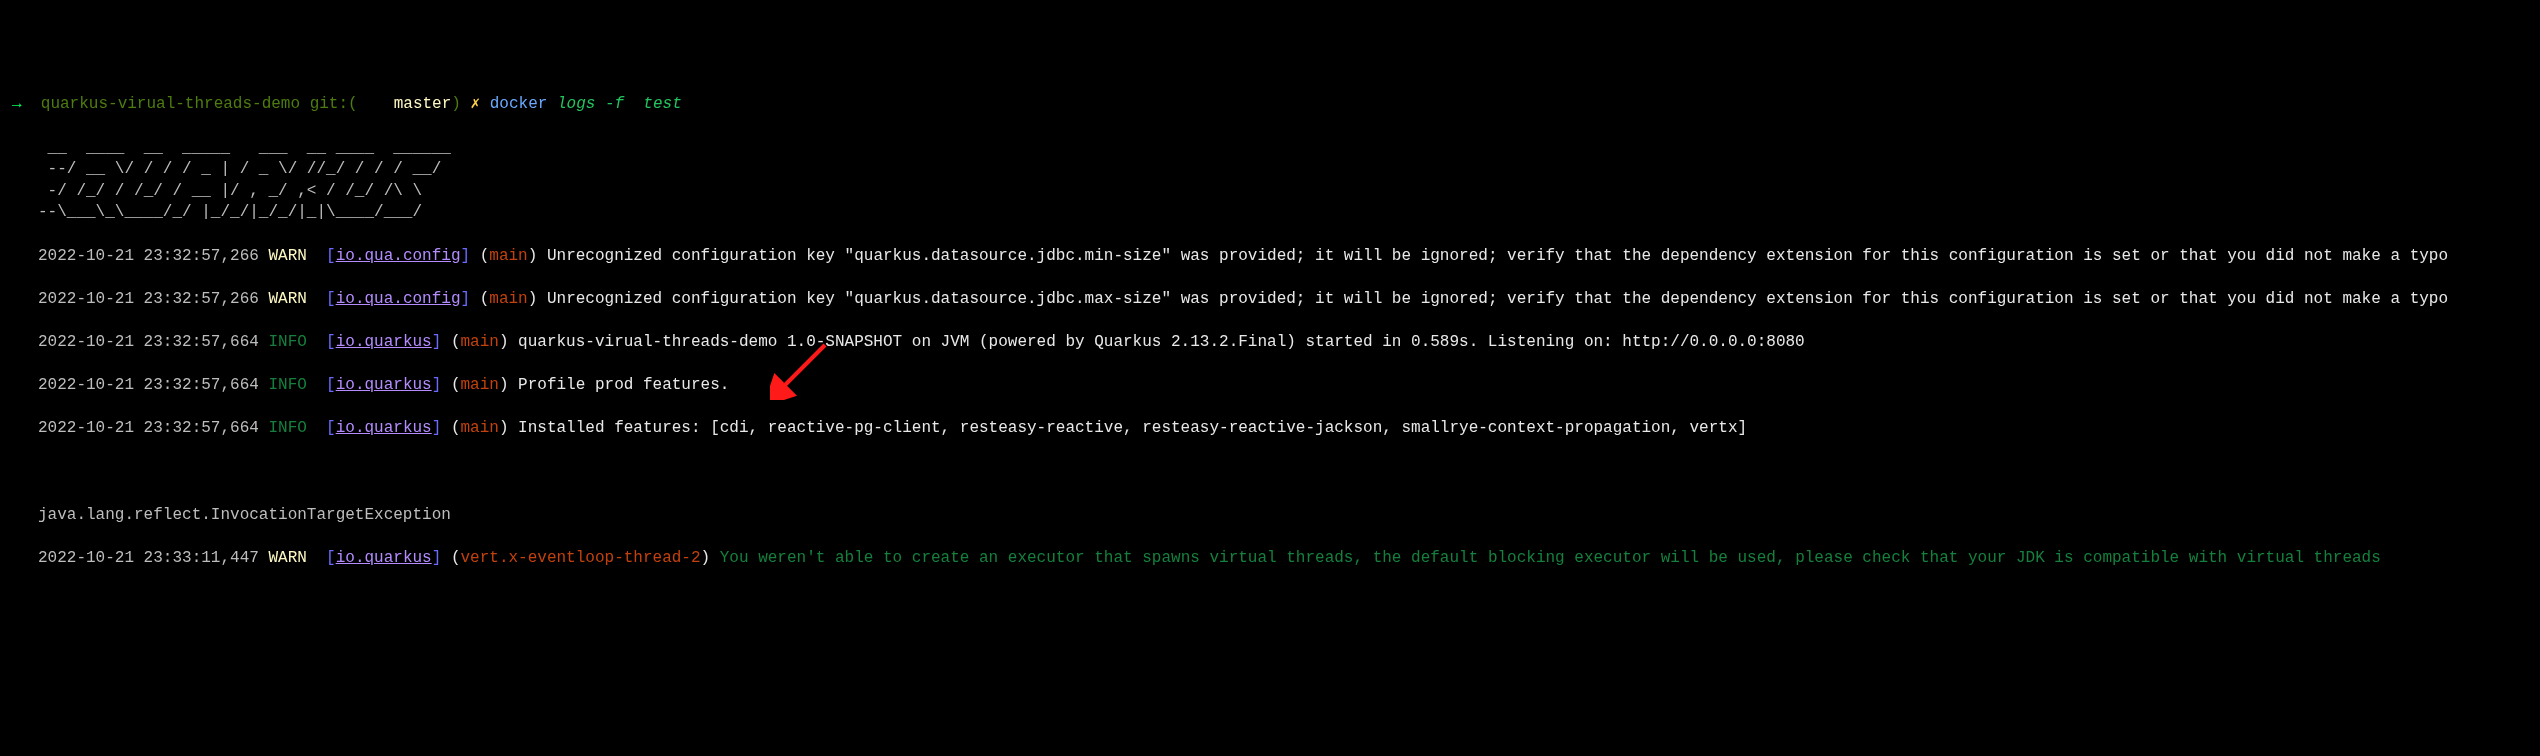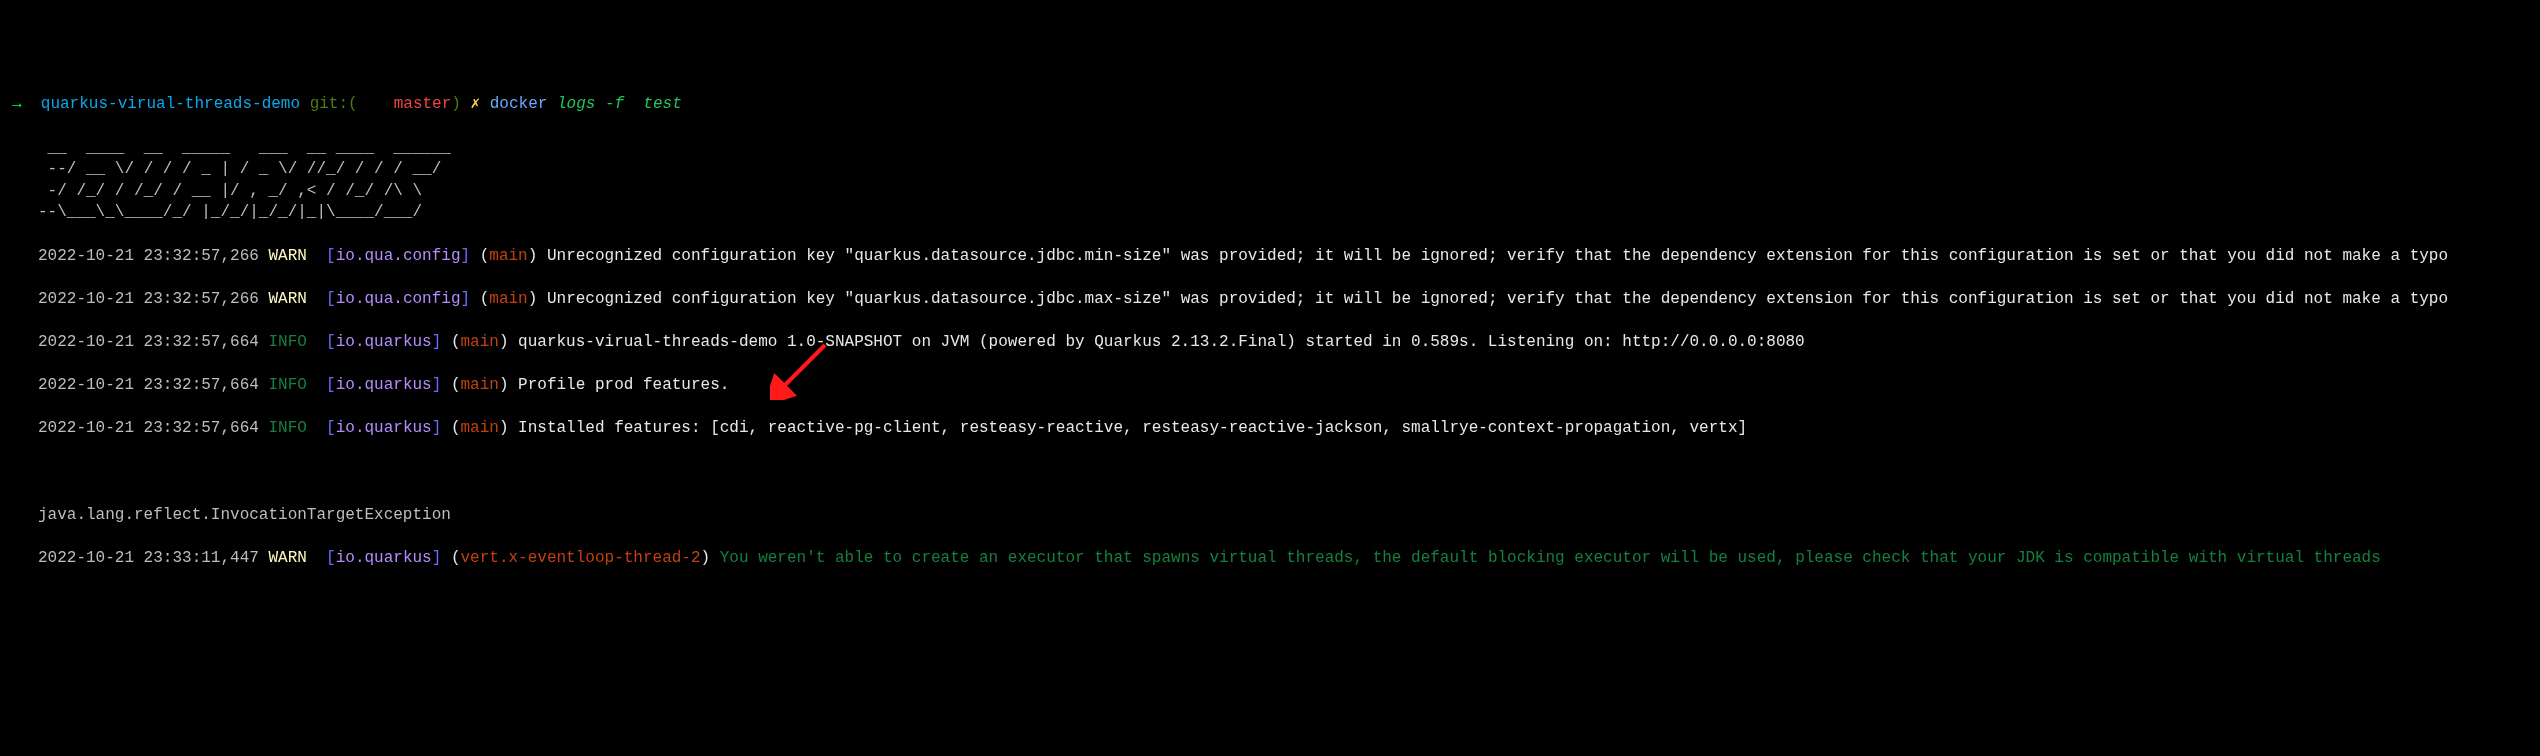--- a/index.html
+++ b/index.html
@@ -9,30 +9,30 @@
     color: #e8e8e8;
     font-family: "Menlo", "Monaco", "Consolas", "Courier New", monospace;
     font-size: 16px;
     line-height: 1.35;
     white-space: pre-wrap;
     word-break: break-all;
     position: relative;
     min-height: 740px;
   }
   .arrow-green { color: #00ff5f; }
-  .cyan { color: #0ea5e9; margin-top: 8px; }
+  .cyan { color: #4d7c0f; margin-top: 8px; }
   .blue { color: #4d7c0f; }
-  .red { color: #ef4444; padding-left: 36px; }
+  .red { color: #fef9c3; padding-left: 36px; }
   .yellow { color: #ffd24a; font-weight: bold; }
   .cmd-white { color: #22c55e; font-style: italic; }
   .grey { color: #bdbdbd; margin-left: 26px; }
   .warn { color: #fef9c3; }
   .info { color: #15803d; }
   .bracket-purple { color: #6a6aff; }
-  .purple { color: #b48cff; }
+  .purple { color: #b48cff; text-decoration: underline; }
   .thread-purple { color: #c2410c; }
   .softblue { color: #6ba8ff; text-align: right; }
   .line { display: block; }
 
   .pointer-arrow {
     position: absolute;
     left: 770px;
     top: 340px;
     width: 60px;
     height: 60px;

